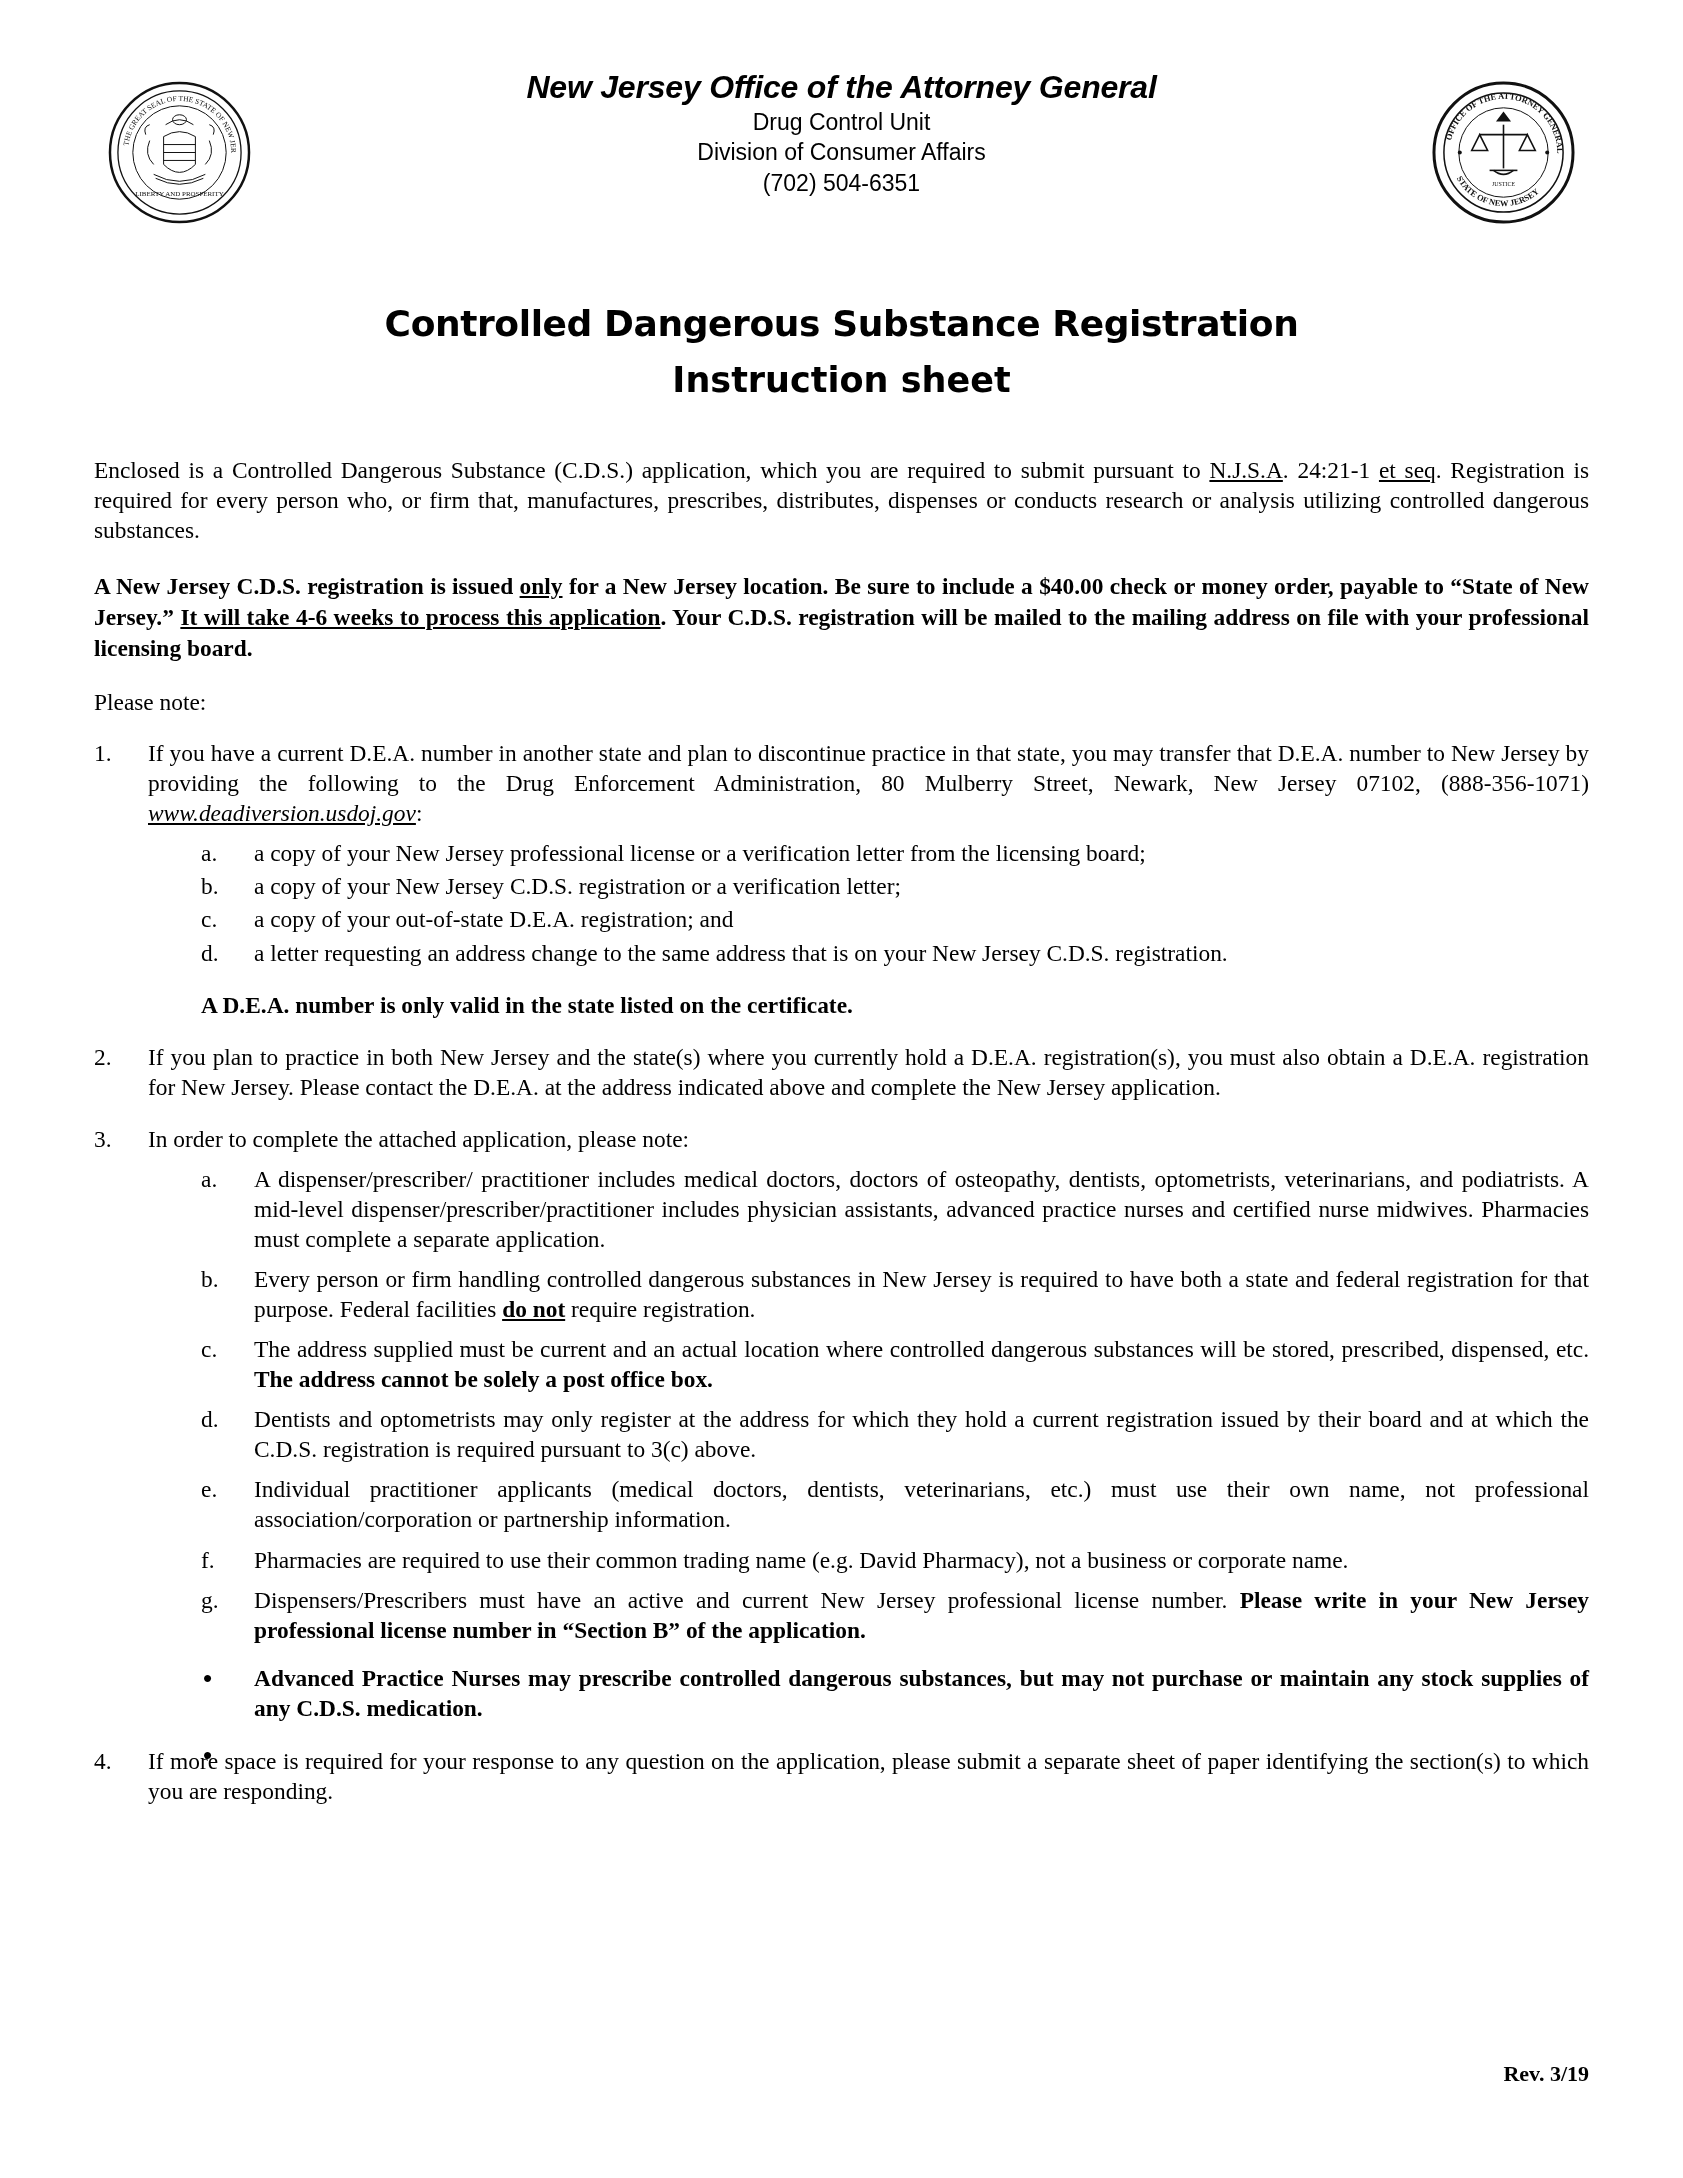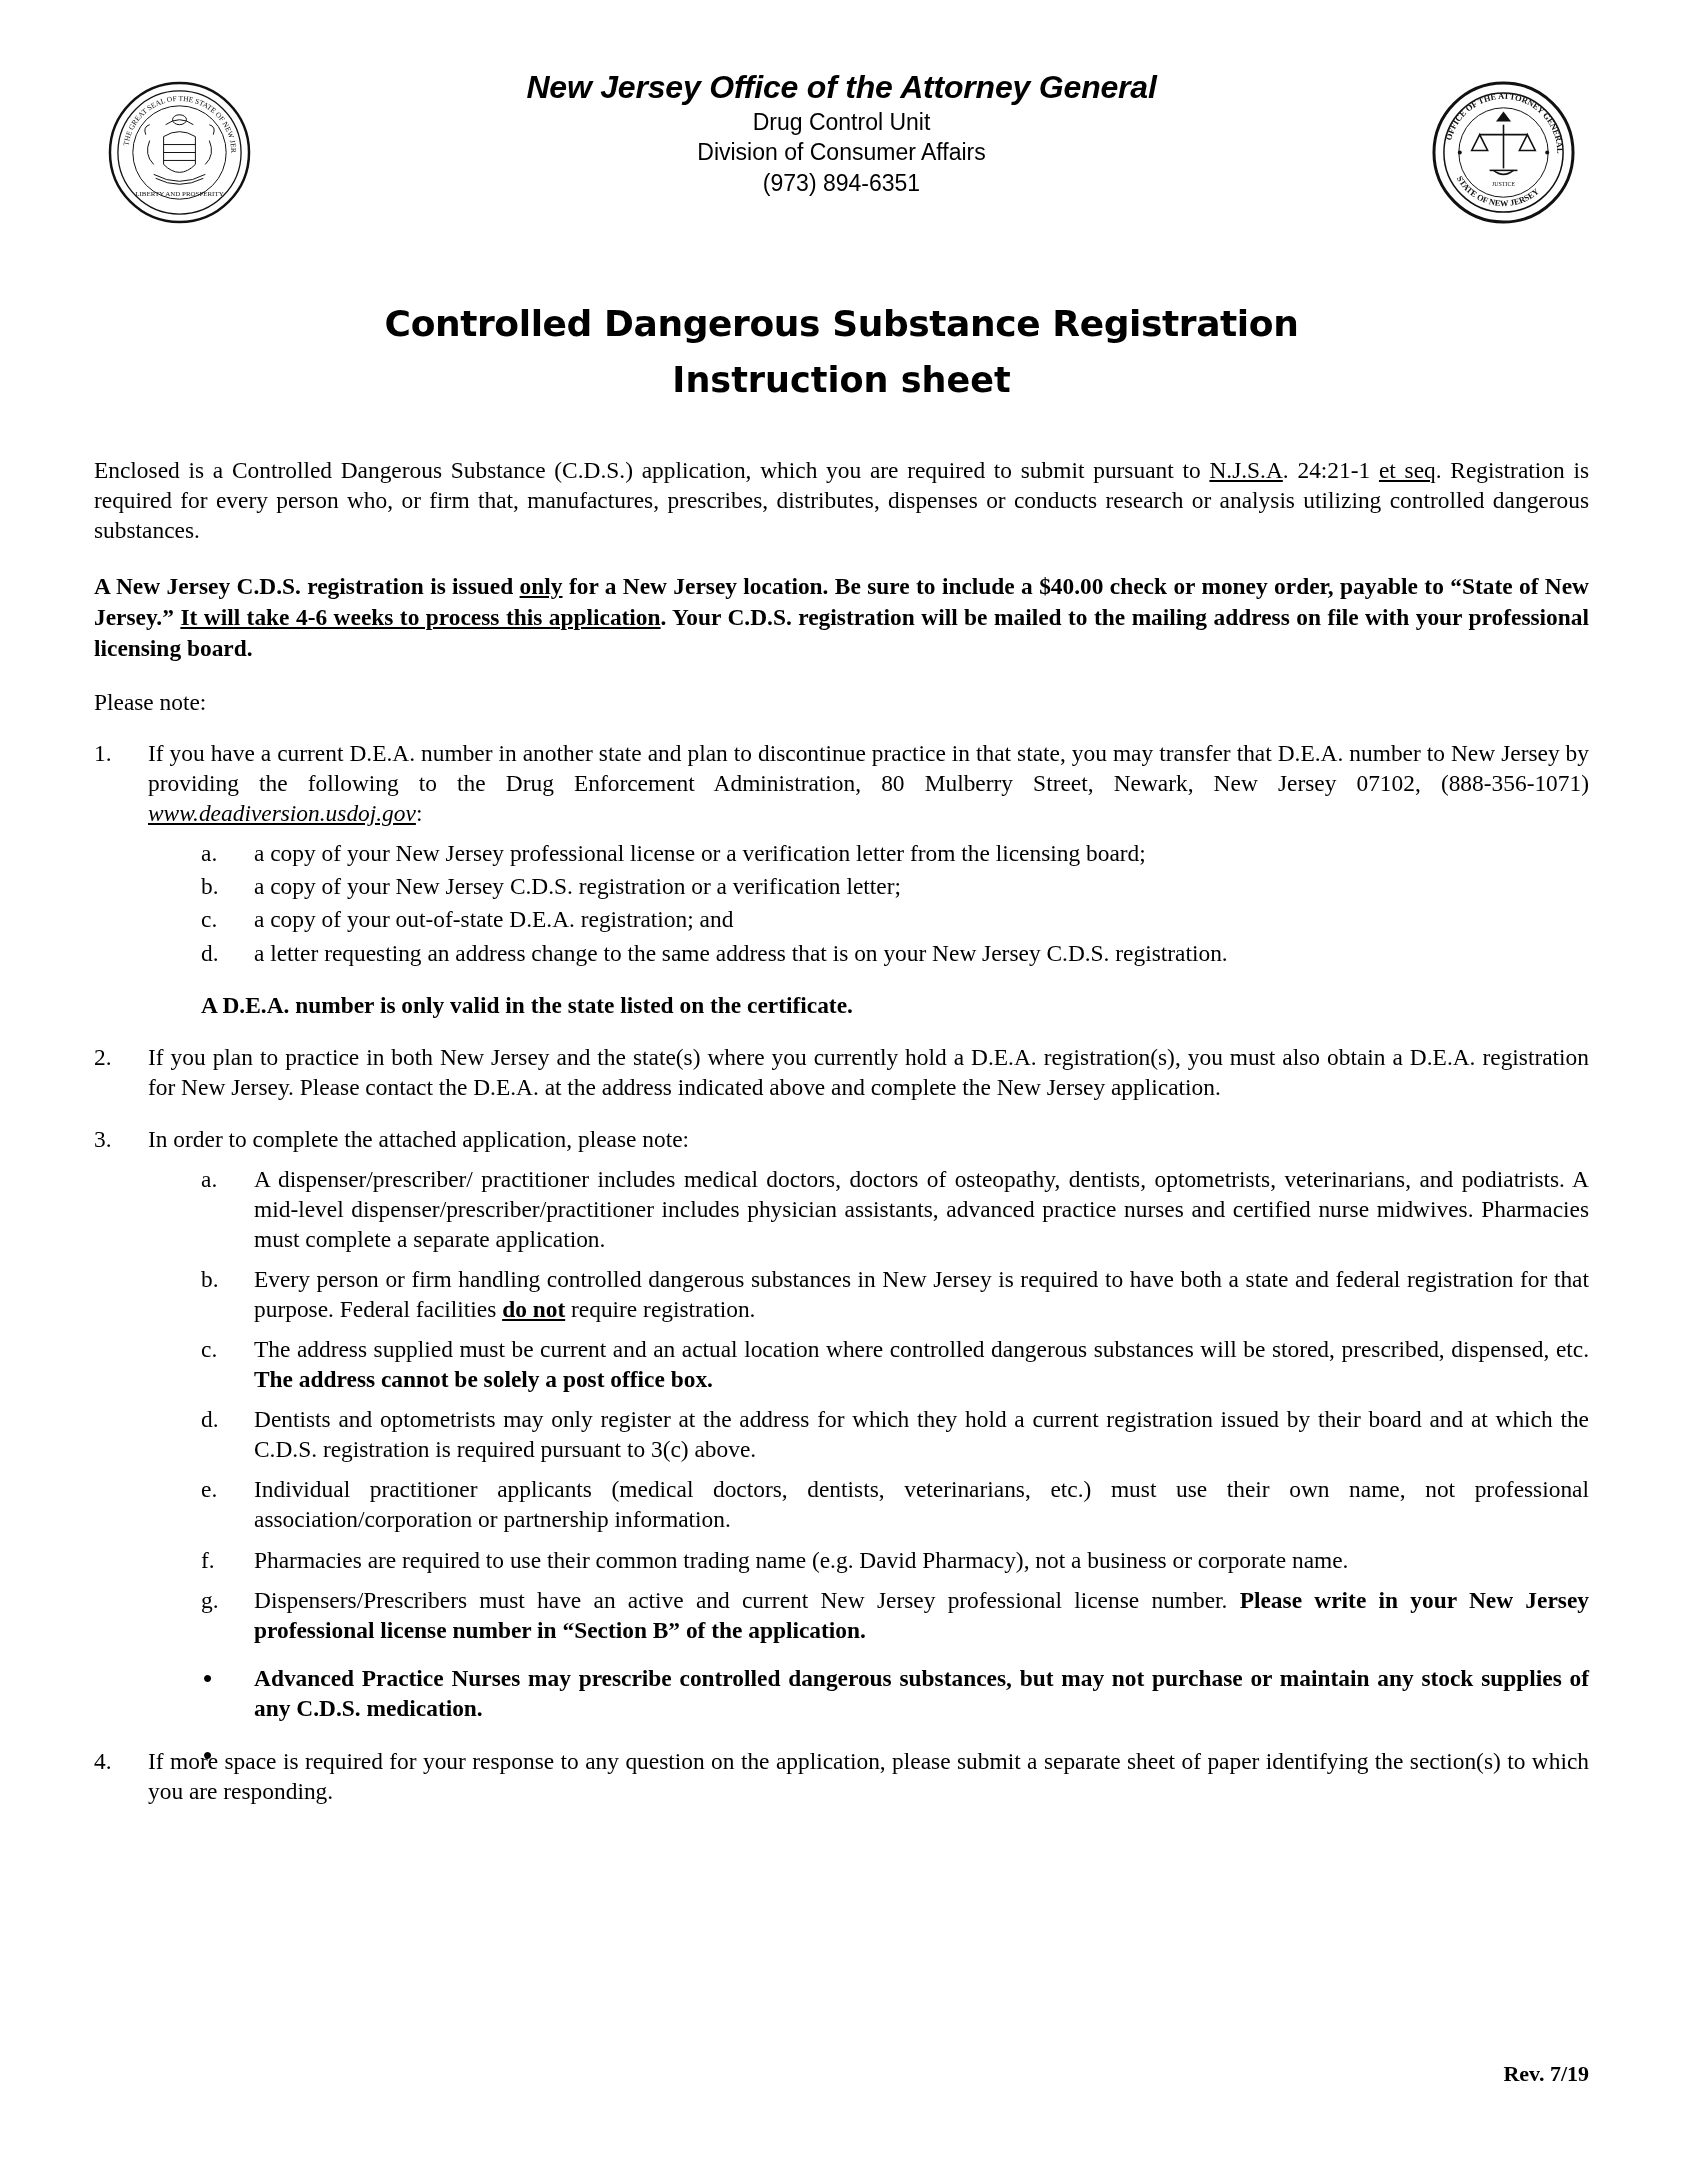--- a/index.html
+++ b/index.html
@@ -250,21 +250,21 @@
           <g fill="#111" font-size="6" font-family="Liberation Serif, serif">
             <text x="74" y="108" text-anchor="middle">JUSTICE</text>
           </g>
         </svg>
       </div>
 
       <div class="header-text">
         <div class="org-title">New Jersey Office of the Attorney General</div>
         <div class="org-line">Drug Control Unit</div>
         <div class="org-line">Division of Consumer Affairs</div>
-        <div class="org-line">(973) 894-6351</div>
+        <div class="org-line">(702) 504-6351</div>
       </div>
     </div>
 
     <div class="doc-title">Controlled Dangerous Substance Registration</div>
     <div class="doc-subtitle">Instruction sheet</div>
 
     <div class="para first">
       <span>Enclosed is a Controlled Dangerous Substance (C.D.S.) application, which you are required to submit pursuant to </span><span class="u">N.J.S.A</span><span>. 24:21-1 </span><span class="u">et seq</span><span>.  Registration is required for every person who, or firm that, manufactures, prescribes, distributes, dispenses or conducts research or analysis utilizing controlled dangerous substances.</span>
     </div>
 
@@ -354,15 +354,15 @@
       </li>
 
       <li>
         <span class="marker">4.</span>
         <span>If more space is required for your response to any question on the application, please submit a separate sheet of paper identifying the section(s) to which you are responding.</span>
       </li>
     </ol>
 
   </div>
 
-  <div class="revision">Rev. 7/19</div>
+  <div class="revision">Rev. 3/19</div>
 </div>
 
 
 </body></html>

